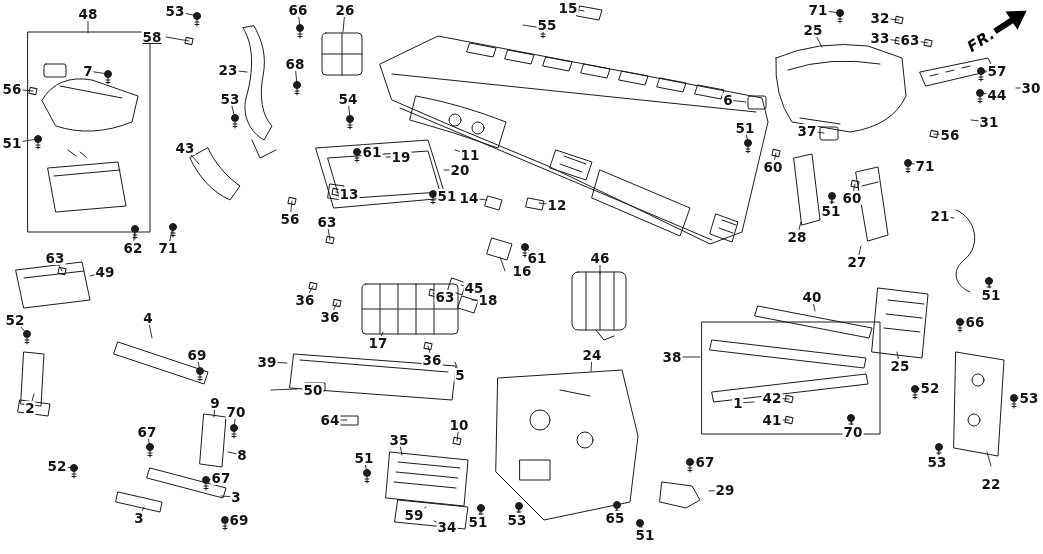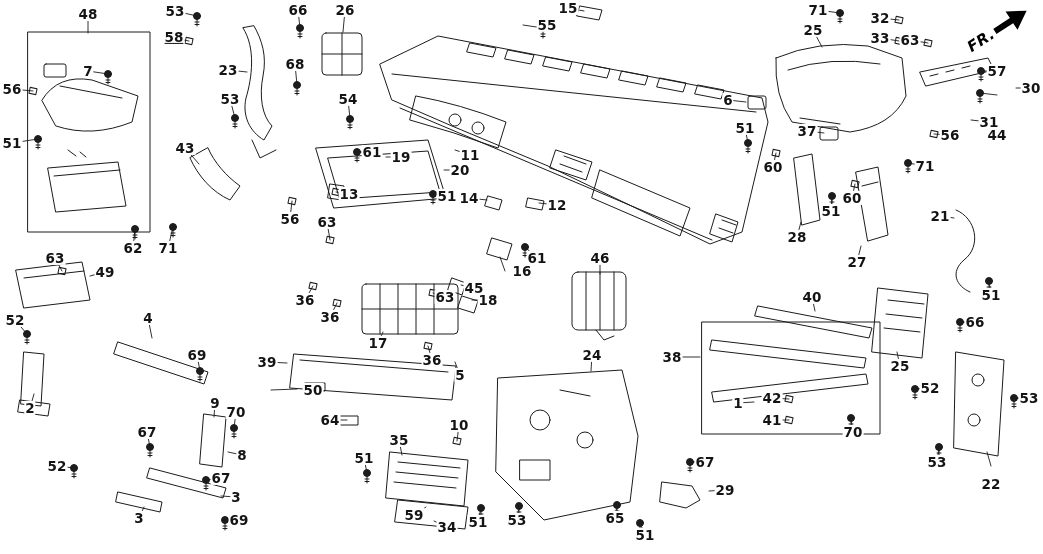--- a/index.html
+++ b/index.html
@@ -399,36 +399,36 @@
         <circle cx="640" cy="523" r="3.5" class="screw-head"></circle>
         <line x1="640" y1="526.5" x2="640" y2="533"></line>
         <line x1="638" y1="529" x2="642" y2="529"></line>
         <line x1="638" y1="531.5" x2="642" y2="531.5"></line>
       </g>
   </svg>
 
   <div id="labels">
       <div class="part-label" style="left: 88px; top: 14px;">48</div>
       <div class="part-label" style="left: 175px; top: 11px;">53</div>
-      <div class="part-label" style="left: 174px; top: 37px; text-decoration: underline;">58</div>
+      <div class="part-label" style="left: 152px; top: 37px; text-decoration: underline;">58</div>
       <div class="part-label" style="left: 298px; top: 10px;">66</div>
       <div class="part-label" style="left: 345px; top: 10px;">26</div>
       <div class="part-label" style="left: 568px; top: 8px;">15</div>
       <div class="part-label" style="left: 547px; top: 25px;">55</div>
       <div class="part-label" style="left: 818px; top: 10px;">71</div>
       <div class="part-label" style="left: 880px; top: 18px;">32</div>
       <div class="part-label" style="left: 813px; top: 30px;">25</div>
       <div class="part-label" style="left: 880px; top: 38px;">33</div>
       <div class="part-label" style="left: 910px; top: 40px;">63</div>
       <div class="part-label" style="left: 88px; top: 71px;">7</div>
       <div class="part-label" style="left: 228px; top: 70px; text-align: right;">23</div>
       <div class="part-label" style="left: 295px; top: 64px;">68</div>
       <div class="part-label" style="left: 997px; top: 71px;">57</div>
       <div class="part-label" style="left: 728px; top: 100px;">6</div>
-      <div class="part-label" style="left: 997px; top: 95px; margin-top: 40px;">44</div>
+      <div class="part-label" style="left: 997px; top: 95px;">44</div>
       <div class="part-label" style="left: 1031px; top: 88px;">30</div>
       <div class="part-label" style="left: 12px; top: 89px;">56</div>
       <div class="part-label" style="left: 348px; top: 99px;">54</div>
       <div class="part-label" style="left: 230px; top: 99px;">53</div>
       <div class="part-label" style="left: 12px; top: 143px;">51</div>
       <div class="part-label" style="left: 807px; top: 131px;">37</div>
       <div class="part-label" style="left: 745px; top: 128px;">51</div>
       <div class="part-label" style="left: 950px; top: 135px;">56</div>
       <div class="part-label" style="left: 989px; top: 122px;">31</div>
       <div class="part-label" style="left: 185px; top: 148px;">43</div>

